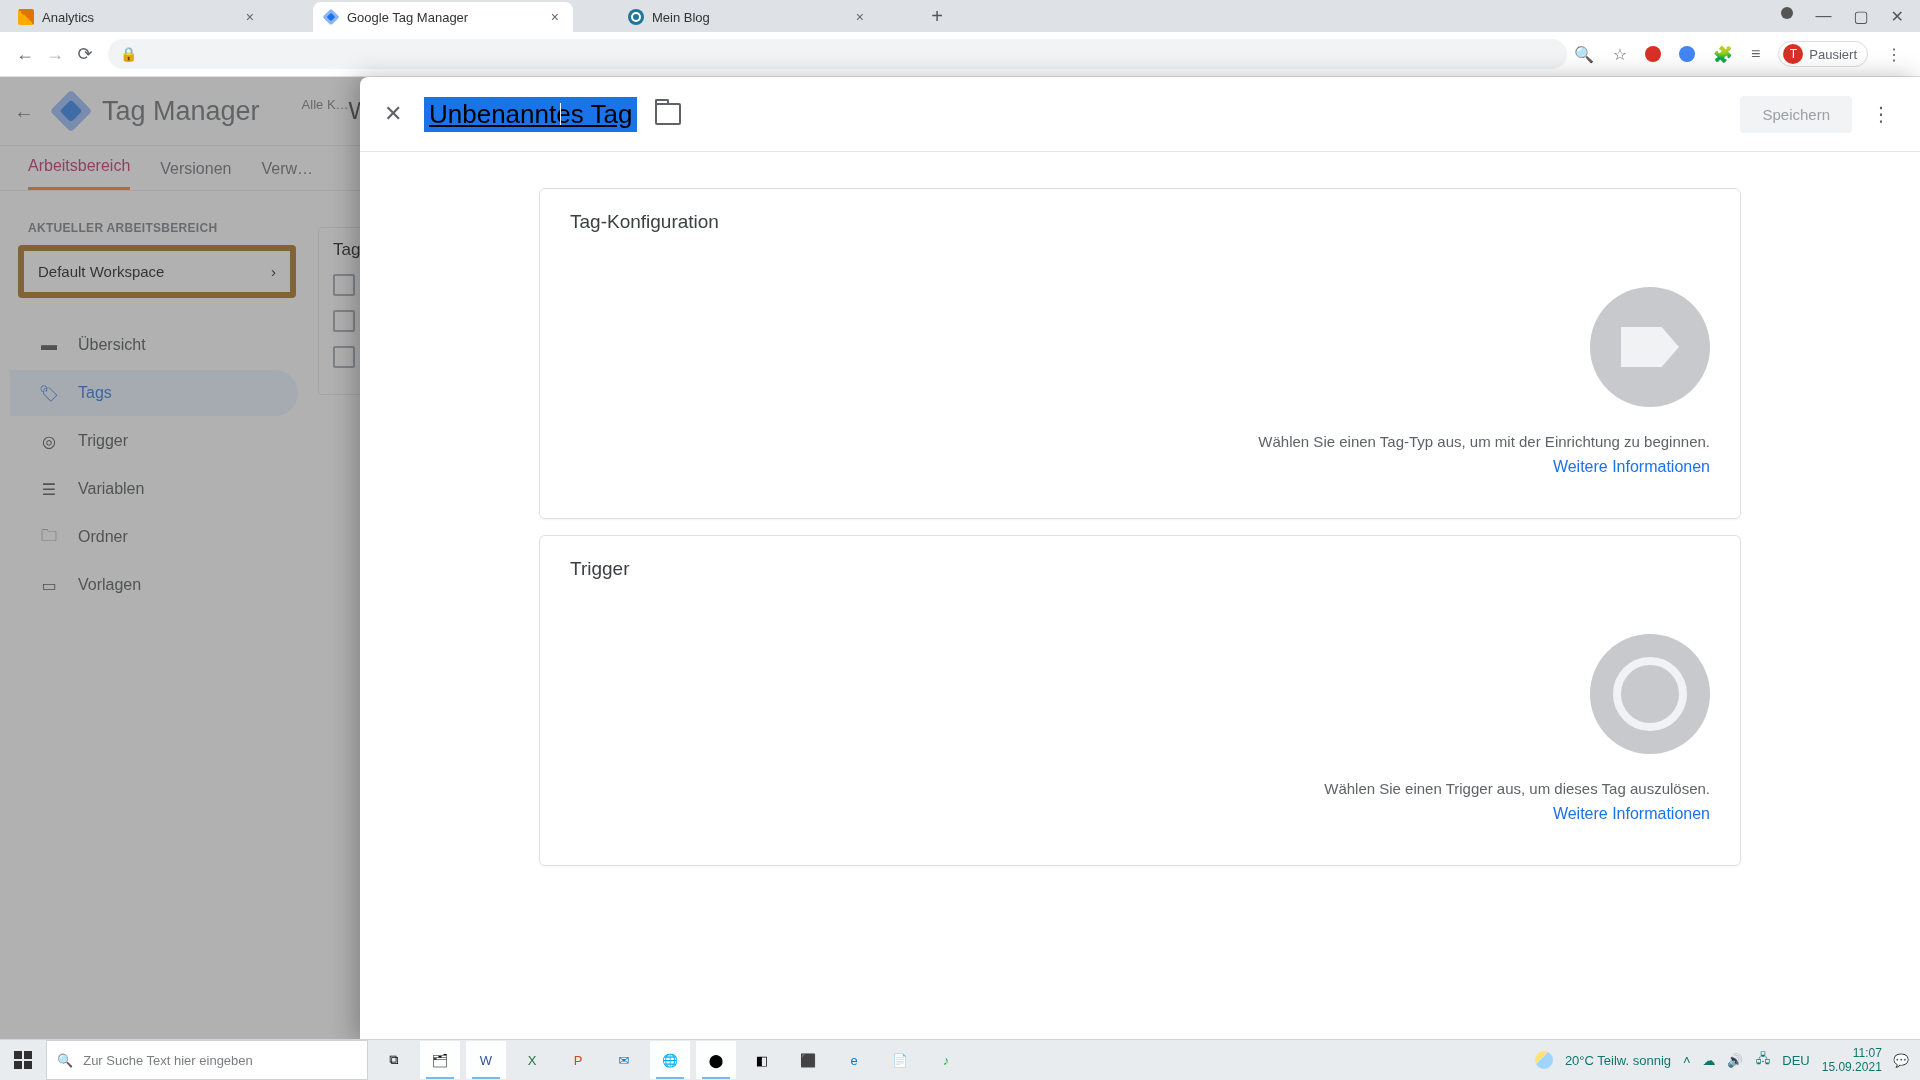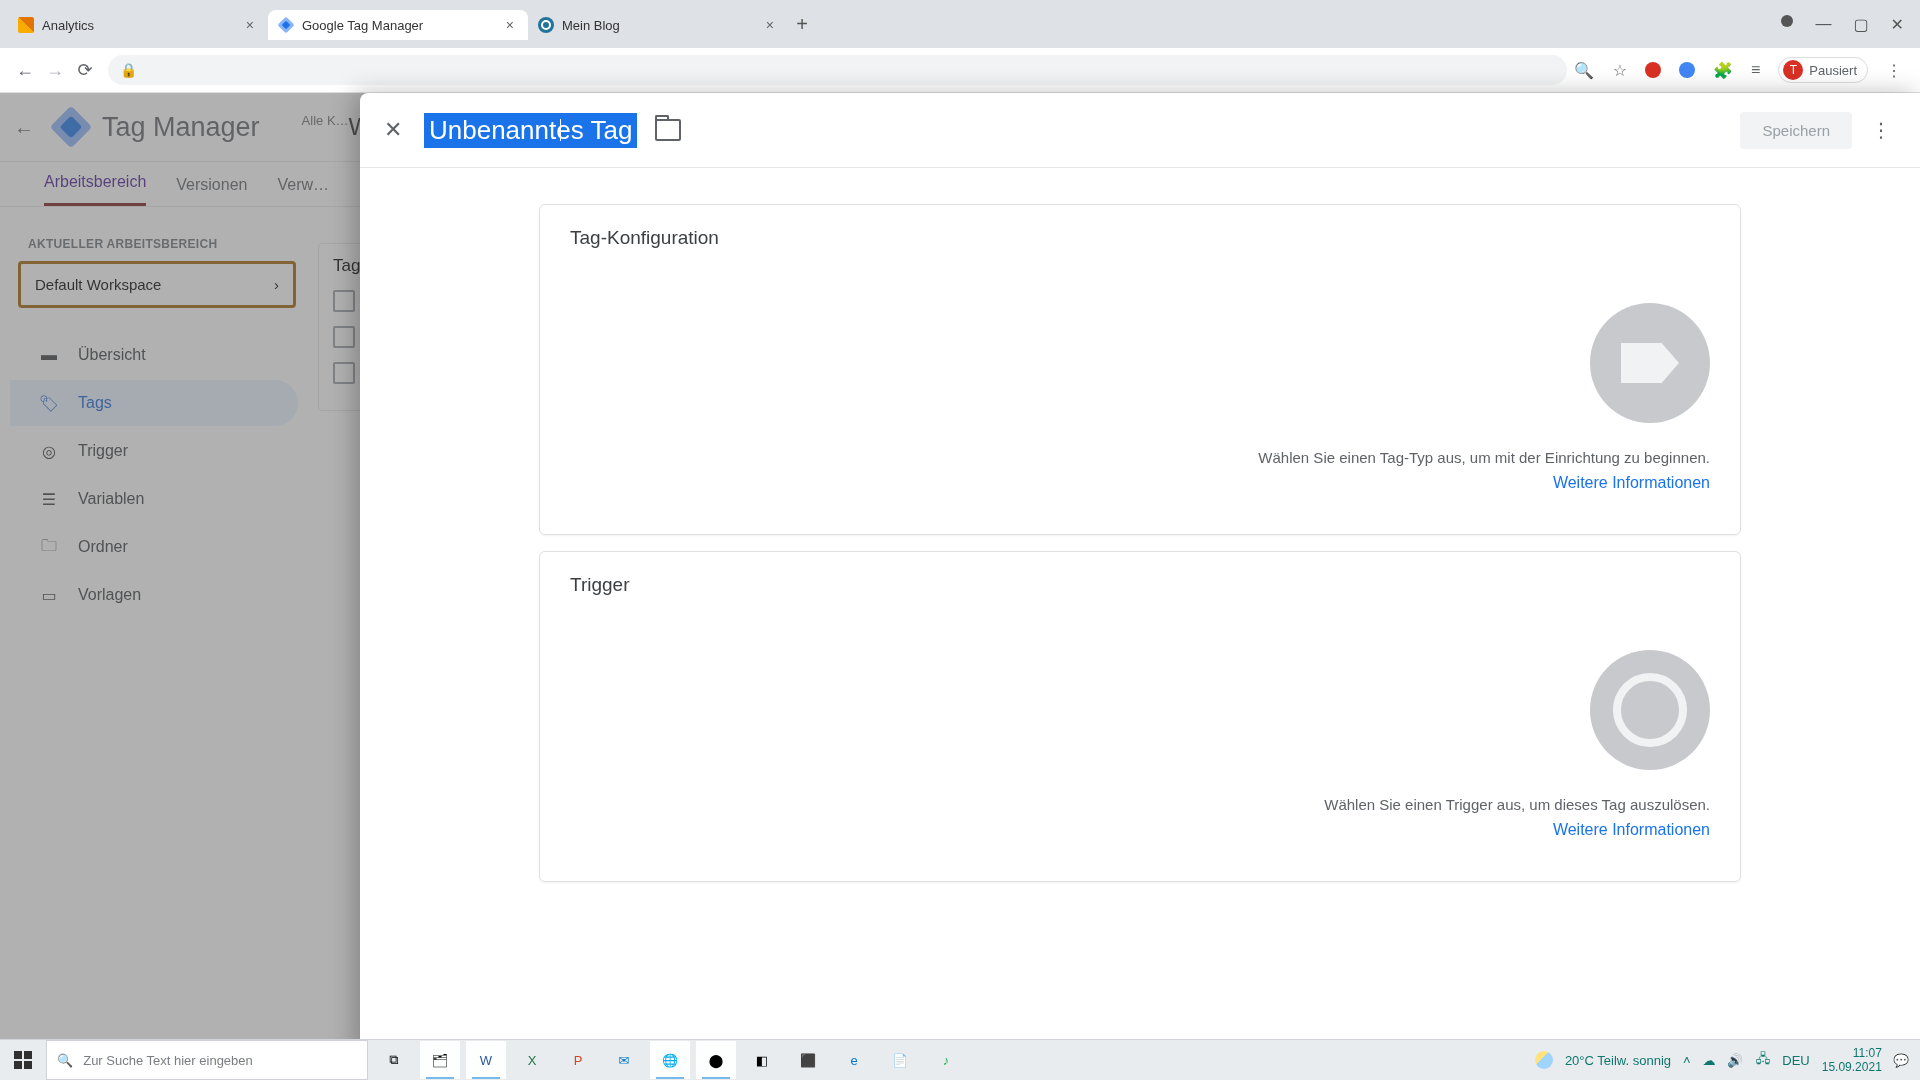--- a/index.html
+++ b/index.html
@@ -1,17 +1,17 @@
 <!DOCTYPE html>
 <html><head>
 <meta charset="utf-8">
 <style>
   html, body { margin:0; padding:0; width:1920px; height:1080px; font-family:'Segoe UI',Arial,sans-serif; background:#fff; overflow:hidden; }
   
-  .tabstrip { display:flex; align-items:center; background:#dee1e6; height:48px; padding-left:8px; }
+  .tabstrip { display:flex; align-items:center; background:#dee1e6; height:32px; padding-left:8px;gap:45px; }
   .tabstrip .tab { display:flex; align-items:center; height:30px; min-width:240px; max-width:240px; padding:0 10px; border-top-left-radius:8px; border-top-right-radius:8px; margin-top:2px; font-size:13px; color:#333; position:relative; }
   .tabstrip .tab.active { background:#fff; }
   .tabstrip .tab .fav { width:16px; height:16px; margin-right:8px; display:inline-block; }
   .fav-analytics{ background:linear-gradient(45deg,#f9ab00 50%,#e37400 50%); border-radius:2px;}
   .fav-gtm{ position:relative; }
   .fav-gtm svg{display:block;}
   .fav-wp{ background:#21759b; border-radius:50%; position:relative;}
   .fav-wp:after{content:""; position:absolute; inset:3px; border:2px solid #fff; border-radius:50%;}
   .tabstrip .tab .title{ flex:1; white-space:nowrap; overflow:hidden; text-overflow:ellipsis;}
   .tabstrip .tab .close{ color:#666; font-size:14px; padding:2px 4px;}
@@ -37,40 +37,40 @@
   .gtm-bg{ position:absolute; inset:0; }
   .gtm-header{ display:flex; align-items:center; height:68px; border-bottom:1px solid #e6e6e6; padding:0 14px;}
   .gtm-header .backarr{ width:26px; color:#5f6368; font-size:20px;}
   .gtm-logo{ width:42px; height:42px; margin:0 10px 0 10px; }
   .gtm-title{ font-size:27px; color:#5f6368; font-weight:400;}
   .gtm-crumbs{ margin-left:42px; display:flex; flex-direction:row; justify-content:center;}
   .gtm-crumbs .top{ font-size:13px; color:#6f6f6f;}
   .gtm-crumbs .bot{ font-size:24px; color:#333;}
   .gtm-tabs{ display:flex; gap:30px; padding-left:28px; height:44px; align-items:flex-end; border-bottom:1px solid #e6e6e6; font-size:16px; color:#5f6368;}
   .gtm-tabs .t{ padding-bottom:12px;}
-  .gtm-tabs .t.active{ color:#4c1d95; border-bottom:3px solid #7f1d1d;margin-left:16px;}
+  .gtm-tabs .t.active{ color:#be185d; border-bottom:3px solid #f97316;}
   .gtm-body{ display:flex; padding-top:16px;}
   .leftcol{ width:300px; padding-left:10px;}
   .ws-label{ font-size:12px; color:#6f757b; font-weight:600; letter-spacing:.3px; padding:14px 0 10px 18px;}
-  .ws-card{ margin:0 14px 12px 8px; border:3px solid #a16207; border-radius:4px; padding:12px 14px; display:flex; align-items:center; justify-content:space-between; font-size:15px;}
+  .ws-card{ margin:0 14px 12px 8px; border:6px solid #a16207; border-radius:4px; padding:12px 14px; display:flex; align-items:center; justify-content:space-between; font-size:15px;}
   .sidemenu{ margin-top:24px;}
   .side-item{ display:flex; align-items:center; gap:18px; height:46px; padding-left:28px; margin:2px 12px 2px 0; border-radius:0 24px 24px 0; color:#3c4043; font-size:16px;}
   .side-item.active{ background:#e8f0fe; color:#1967d2;}
   .side-item .ic{ width:22px; display:flex; align-items:center; justify-content:center; color:inherit;}
   .tags-panel{ margin:20px 0 0 8px; border:1px solid #e6e6e6; border-radius:4px; padding:12px 14px; width:80px;}
   .tags-panel .h{ font-size:17px; margin-bottom:14px;}
   .chk{ width:18px; height:18px; border:2px solid #9aa0a6; border-radius:2px; margin:14px 0;}
   
   .scrim{ position:absolute; inset:0; background:rgba(100,100,100,.5);}
   
   
   .sheet{ position:absolute; top:0; right:0; bottom:0; left:360px; background:#fff; border-radius:8px 0 0 0; box-shadow:-6px 0 24px rgba(0,0,0,.25); display:flex; flex-direction:column;}
   .sheet-header{ display:flex; align-items:center; height:74px; padding:0 24px;}
   .sheet-header .close{ font-size:22px; color:#5f6368; width:40px;}
-  .tag-name{ font-size:26px; color:#ffffff; background:#1a73e8; padding:2px 5px; position:relative;}
+  .tag-name{ font-size:26px; color:#000000; background:#1a73e8; padding:2px 5px; position:relative;text-decoration:underline;}
   .tag-name .caret{ position:absolute; right:36%; top:50%; width:1px; height:22px; background:#fff; transform:translateY(-50%);}
   .folder-ic{ width:22px; height:18px; border:2px solid #5f6368; border-radius:2px; margin-left:18px; position:relative;}
   .folder-ic:before{content:""; position:absolute; top:-6px; left:-2px; width:10px; height:4px; border:2px solid #5f6368; border-bottom:none; border-radius:2px 2px 0 0;}
   .save-btn{ margin-left:auto; background:#f1f3f4; color:#9aa0a6; border-radius:4px; padding:10px 22px; font-size:15px;}
   .sheet-header .more{ width:30px; text-align:center; color:#5f6368; font-size:20px; margin-left:14px;}
   .sheet-div{ height:1px; background:#e6e6e6;}
   .sheet-body{ flex:1; overflow:auto; padding:20px 0;}
   .card{ width:1140px; margin:16px auto; border:1px solid #e0e0e0; border-radius:6px; box-shadow:0 1px 2px rgba(0,0,0,.05); padding:22px 30px 36px;}
   .card h3{ margin:0 0 30px 0; font-weight:400; font-size:19px; color:#3c4043;}
   .placeholder{ display:flex; flex-direction:column; align-items:flex-end; padding:24px 0 6px;}

